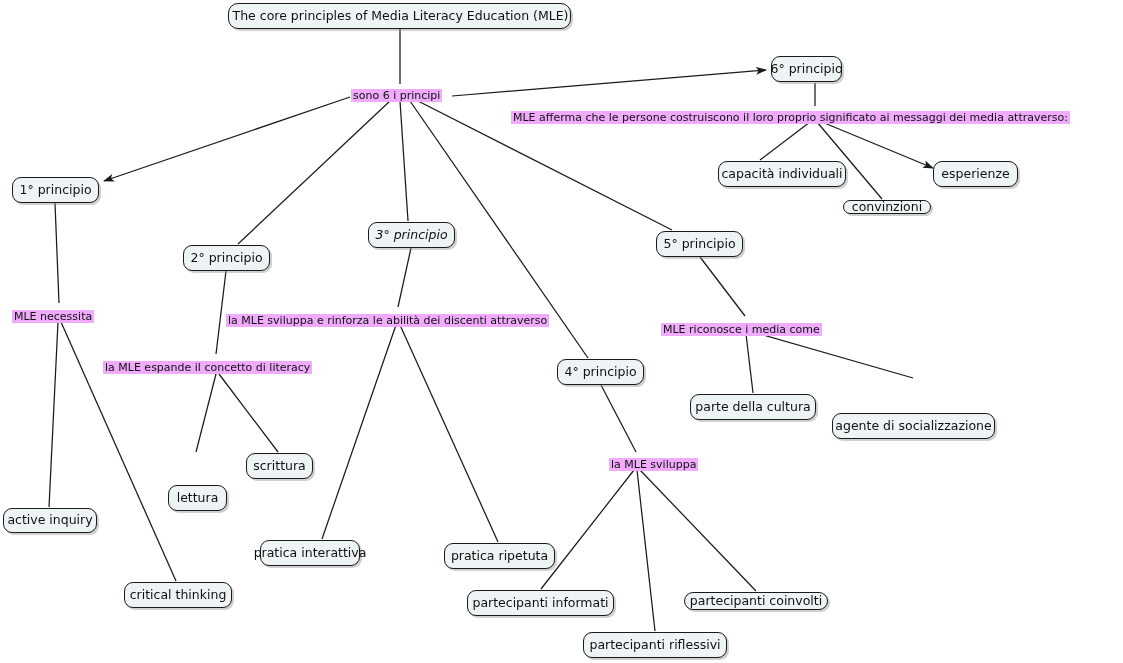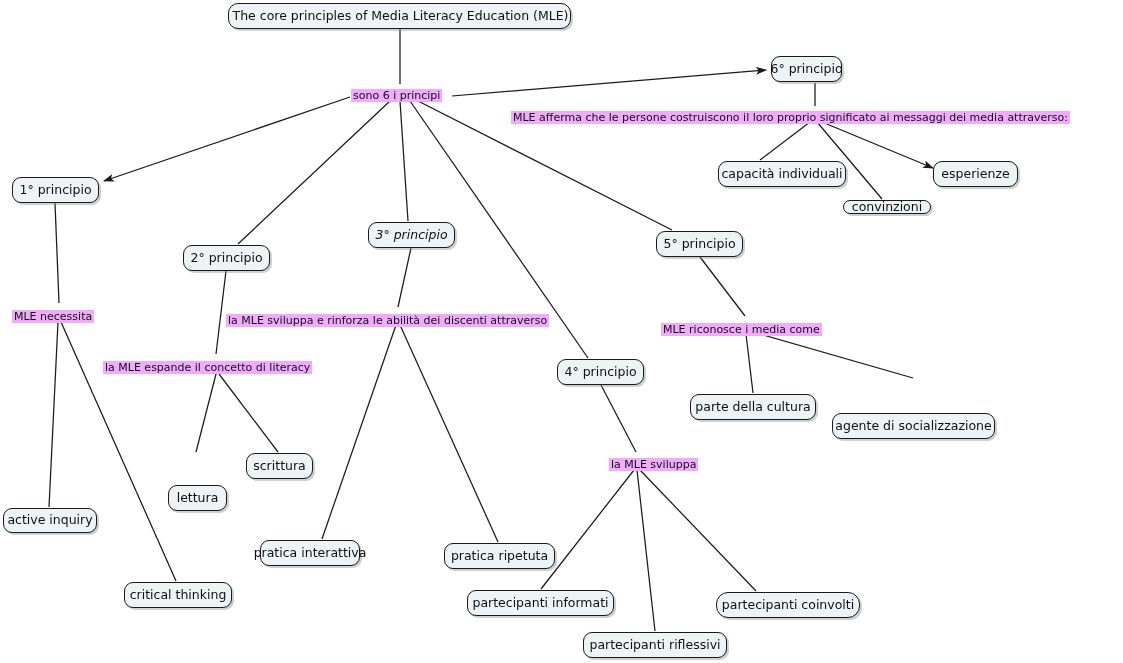--- a/index.html
+++ b/index.html
@@ -118,21 +118,21 @@
       <div class="node" style="left: 690px; top: 394px; width: 126px; height: 26px;">parte della cultura</div>
       <div class="node" style="left: 832px; top: 379px; width: 163px; height: 26px; margin-top: 34px;">agente di socializzazione</div>
       <div class="node" style="left: 168px; top: 453px; width: 59px; height: 26px; margin-top: 32px;">lettura</div>
       <div class="node" style="left: 246px; top: 453px; width: 67px; height: 26px;">scrittura</div>
       <div class="node" style="left: 3px; top: 508px; width: 94px; height: 25px;">active inquiry</div>
       <div class="node" style="left: 124px; top: 582px; width: 108px; height: 26px;">critical thinking</div>
       <div class="node" style="left: 260px; top: 540px; width: 100px; height: 26px;">pratica interattiva</div>
       <div class="node" style="left: 444px; top: 543px; width: 111px; height: 26px;">pratica ripetuta</div>
       <div class="node" style="left: 467px; top: 590px; width: 147px; height: 26px;">partecipanti informati</div>
       <div class="node" style="left: 583px; top: 632px; width: 144px; height: 26px;">partecipanti riflessivi</div>
-      <div class="node" style="left: 716px; top: 592px; width: 144px; height: 26px; border-radius: 12px;">partecipanti coinvolti</div>
+      <div class="node" style="left: 684px; top: 592px; width: 144px; height: 18px; border-radius: 12px;">partecipanti coinvolti</div>
     </div>
   <div id="label-layer">
       <div class="linklabel" style="left: 351px; top: 89px;">sono 6 i principi</div>
       <div class="linklabel" style="left: 511px; top: 111px;">MLE afferma che le persone costruiscono il loro proprio significato ai messaggi dei media attraverso:</div>
       <div class="linklabel" style="left: 12px; top: 310px;">MLE necessita</div>
       <div class="linklabel" style="left: 226px; top: 314px;">la MLE sviluppa e rinforza le abilità dei discenti attraverso</div>
       <div class="linklabel" style="left: 103px; top: 361px;">la MLE espande il concetto di literacy</div>
       <div class="linklabel" style="left: 661px; top: 323px;">MLE riconosce i media come</div>
       <div class="linklabel" style="left: 585px; top: 458px; margin-left: 24px;">la MLE sviluppa</div>
     </div>

